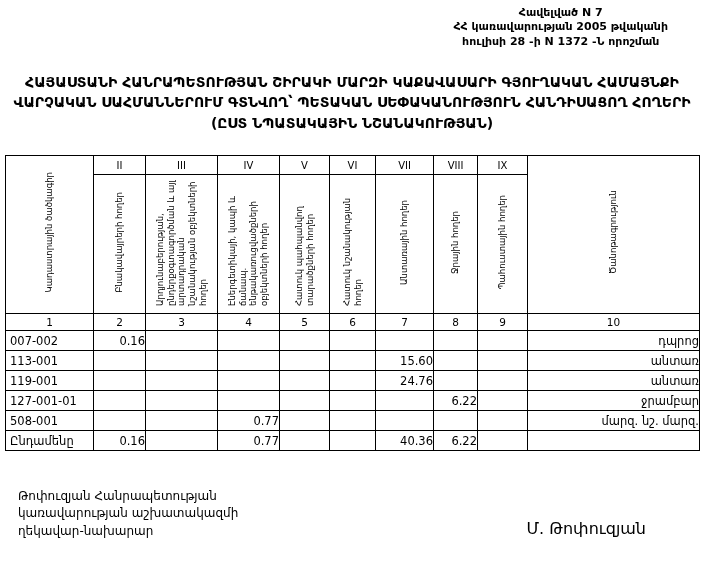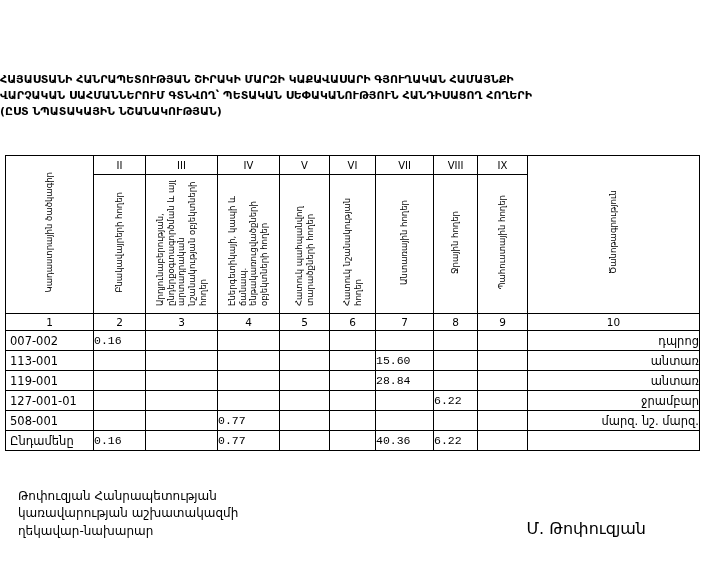--- a/index.html
+++ b/index.html
@@ -10,56 +10,61 @@
   }
   .appendix{
     position:absolute;top:6px;right:36px;text-align:center;
     font-weight:bold;font-size:11px;line-height:1.3;
   }
   .list-title{
     position:absolute;top:49px;left:0;width:100%;text-align:center;
     font-weight:bold;font-size:13px;letter-spacing:3px;
   }
   .heading{
-    position:absolute;top:72px;left:0;width:100%;
-    font-weight:bold;font-size:11px;line-height:1.45;
+    position:absolute;top:72px;left:0;width:100%;text-align:center;
+    font-weight:bold;font-size:14px;line-height:1.45;
   }
   table.land-table{
     position:absolute;top:155px;left:5px;width:694px;
     border-collapse:collapse;table-layout:fixed;
   }
   .land-table th,.land-table td{
     border:1px solid #000;font-weight:normal;padding:0;overflow:hidden;
   }
   th.roman{height:18px;font-size:10px;text-align:center;}
   th.vh{vertical-align:middle;text-align:center;padding:2px 1px;}
   tr.vh-row th.vh{height:134px;}
   .vtext{
     writing-mode:vertical-rl;transform:rotate(180deg);
     display:inline-block;font-size:8.5px;line-height:1.25;
     max-height:128px;text-align:left;
   }
   th.spanned .vtext{max-height:146px;}
   th.num{height:16px;font-size:10.5px;text-align:center;}
   .land-table td{height:19px;font-size:11.5px;margin-left:28px;}
   td.c-code{text-align:left;padding-left:4px;}
-  td.c-num{text-align:left;font-family:Liberation Mono, monospace;}
+  td.c-num{text-align:right;}
   td.c-note{text-align:right;padding-left:6px;}
   .footer-left{
     position:absolute;left:18px;top:488px;font-size:12px;line-height:1.45;
   }
   .signature{
     position:absolute;right:58px;top:519px;font-size:16px;
   }
 </style>
 </head>
 <body>
 
 <div class="page">
 
+  <div class="appendix">
+    <div>Հավելված N 7</div>
+    <div>ՀՀ կառավարության 2005 թվականի</div>
+    <div>հուլիսի 28 -ի N 1372 -Ն որոշման</div>
+  </div>
 
 
   <div class="heading">
     <div>ՀԱՅԱՍՏԱՆԻ ՀԱՆՐԱՊԵՏՈՒԹՅԱՆ ՇԻՐԱԿԻ ՄԱՐԶԻ ԿԱՔԱՎԱՍԱՐԻ ԳՅՈՒՂԱԿԱՆ ՀԱՄԱՅՆՔԻ</div>
     <div>ՎԱՐՉԱԿԱՆ ՍԱՀՄԱՆՆԵՐՈՒՄ ԳՏՆՎՈՂ՝ ՊԵՏԱԿԱՆ ՍԵՓԱԿԱՆՈՒԹՅՈՒՆ ՀԱՆԴԻՍԱՑՈՂ ՀՈՂԵՐԻ</div>
     <div>(ԸՍՏ ՆՊԱՏԱԿԱՅԻՆ ՆՇԱՆԱԿՈՒԹՅԱՆ)</div>
   </div>
 
   <table class="land-table">
     <colgroup>
@@ -135,21 +140,21 @@
           <td class="c-num"></td>
           <td class="c-note">անտառ</td>
         </tr>
         <tr>
           <td class="c-code">119-001</td>
           <td class="c-num"></td>
           <td class="c-num"></td>
           <td class="c-num"></td>
           <td class="c-num"></td>
           <td class="c-num"></td>
-          <td class="c-num">28.84</td>
+          <td class="c-num">24.76</td>
           <td class="c-num"></td>
           <td class="c-num"></td>
           <td class="c-note">անտառ</td>
         </tr>
         <tr>
           <td class="c-code">127-001-01</td>
           <td class="c-num"></td>
           <td class="c-num"></td>
           <td class="c-num"></td>
           <td class="c-num"></td>

